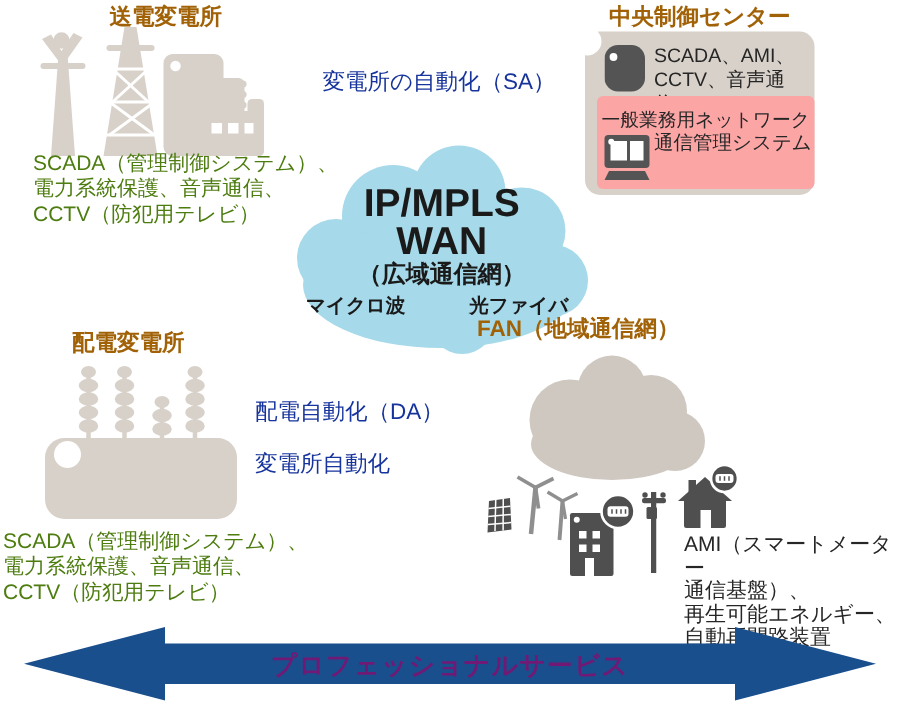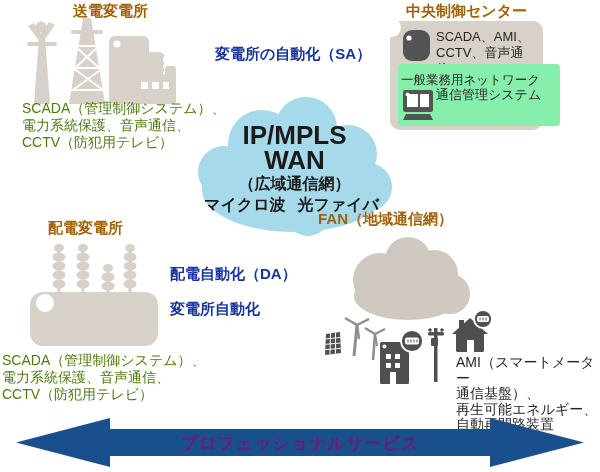--- a/index.html
+++ b/index.html
@@ -3,34 +3,34 @@
 <meta charset="utf-8">
 <style>
   html,body{margin:0;padding:0;background:#fff;}
   #canvas{
     position:relative;width:600px;height:472px;background:#ffffff;overflow:hidden;
     font-family:"Liberation Sans","DejaVu Sans",sans-serif;color:#262626;
   }
   .abs{position:absolute;}
   .title{font-size:15px;font-weight:600;color:#a16207;white-space:nowrap;}
   .desc{font-size:14px;line-height:17px;white-space:pre-line;color:#4d7c0f;}
-  .navy{font-size:15px;font-weight:bold;color:#17349c;white-space:nowrap;}
+  .navy{font-size:15px;font-weight:normal;color:#17349c;white-space:nowrap;}
   
   .cc-box{left:390px;top:21px;width:153px;height:109px;background:#d8d1c9;border-radius:10px;}
   .cc-notch{left:-8px;top:-3px;width:19px;height:19px;border-radius:50%;background:#fff;}
   .cc-services{left:46px;top:8px;font-size:13px;line-height:16px;white-space:pre-line;}
-  .cc-white{left:8px;top:43px;width:162px;height:62px;background:#86efac;border-radius:4px;}
+  .cc-white{left:8px;top:43px;width:145px;height:62px;background:#fca5a5;border-radius:4px;}
   .cc-network{left:3px;top:8px;font-size:12.5px;white-space:nowrap;}
   .cc-system{left:38px;top:22px;font-size:13px;white-space:nowrap;}
   
   .wan-text{left:192px;top:122px;width:205px;text-align:center;color:#1a1a1a;}
   .wan-l1{font-size:26px;font-weight:bold;line-height:26px;}
   .wan-l2{font-size:26px;font-weight:bold;line-height:25px;}
   .wan-sub{font-size:16px;font-weight:bold;line-height:21px;}
-  .wan-row{display:flex;justify-content:space-between;padding:0 18px 0 12px;font-size:16px;font-weight:bold;margin-top:1px;}
+  .wan-row{display:flex;justify-content:space-between;padding:0 18px 0 12px;font-size:13px;font-weight:bold;margin-top:1px;}
   
   .arrow-label{left:0;top:432px;width:600px;text-align:center;color:#701a75;
     font-size:17px;font-weight:bold;letter-spacing:1px;white-space:nowrap;}
 </style>
 </head>
 <body>
 
 <div id="canvas">
 
   <div class="abs title" style="left:73px;top:2px;">送電変電所</div>

